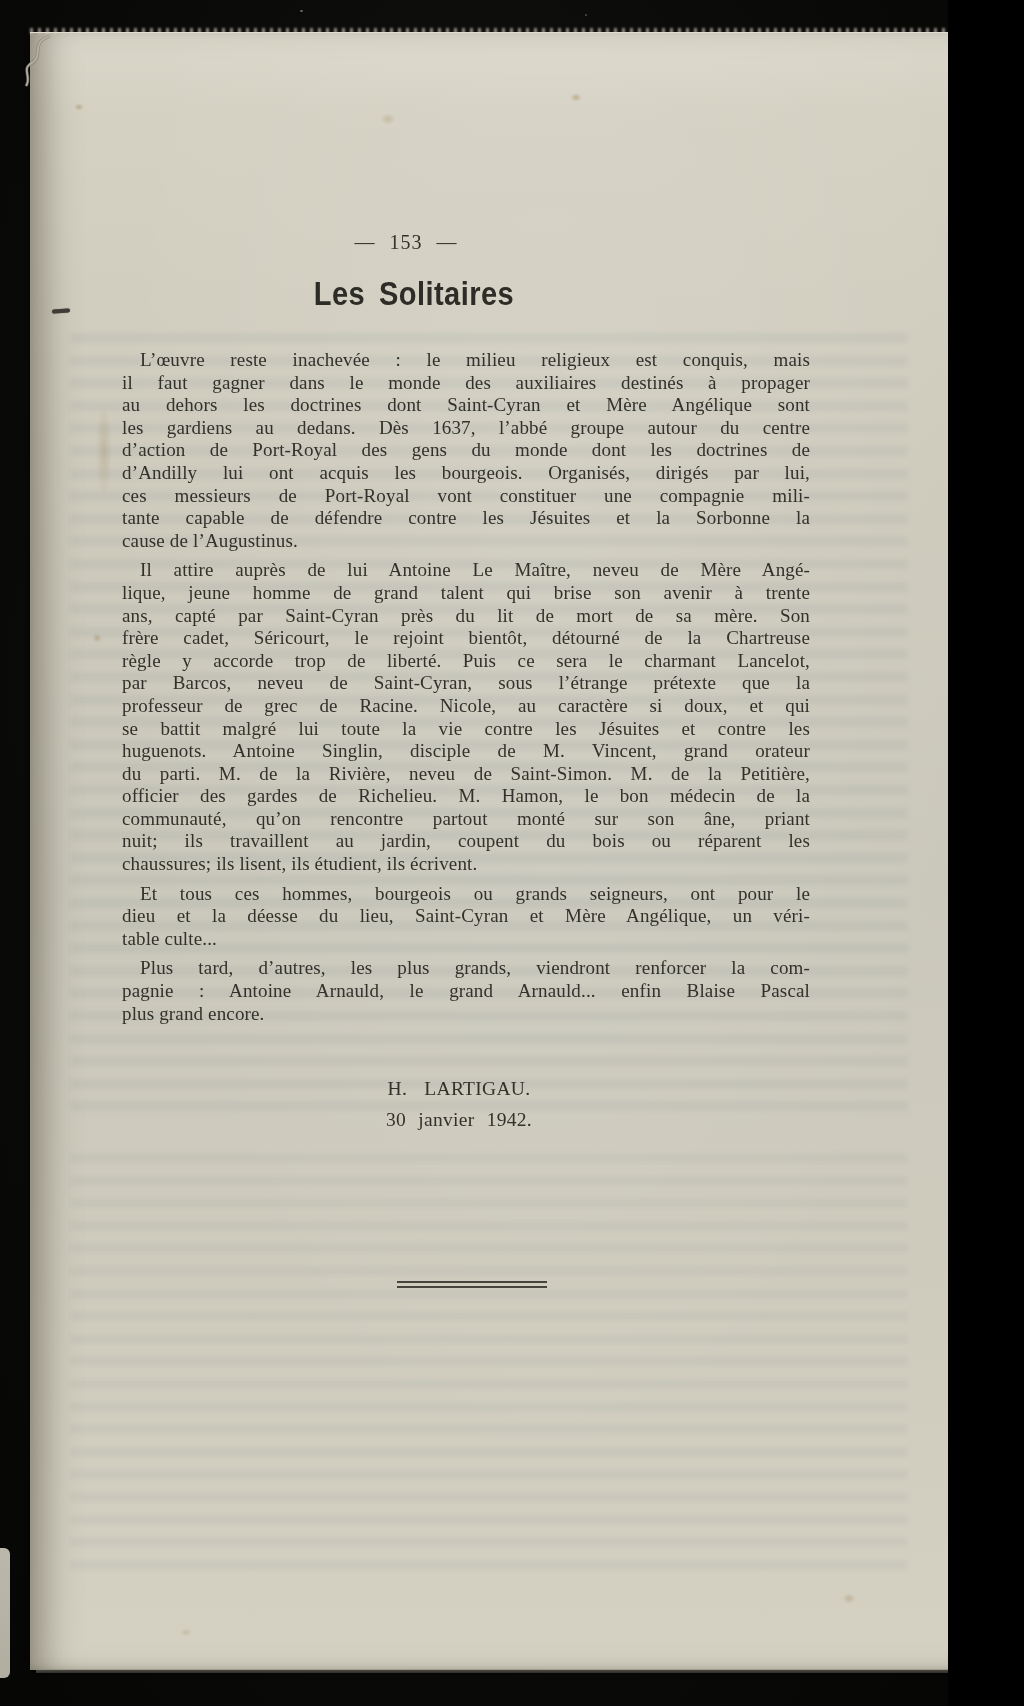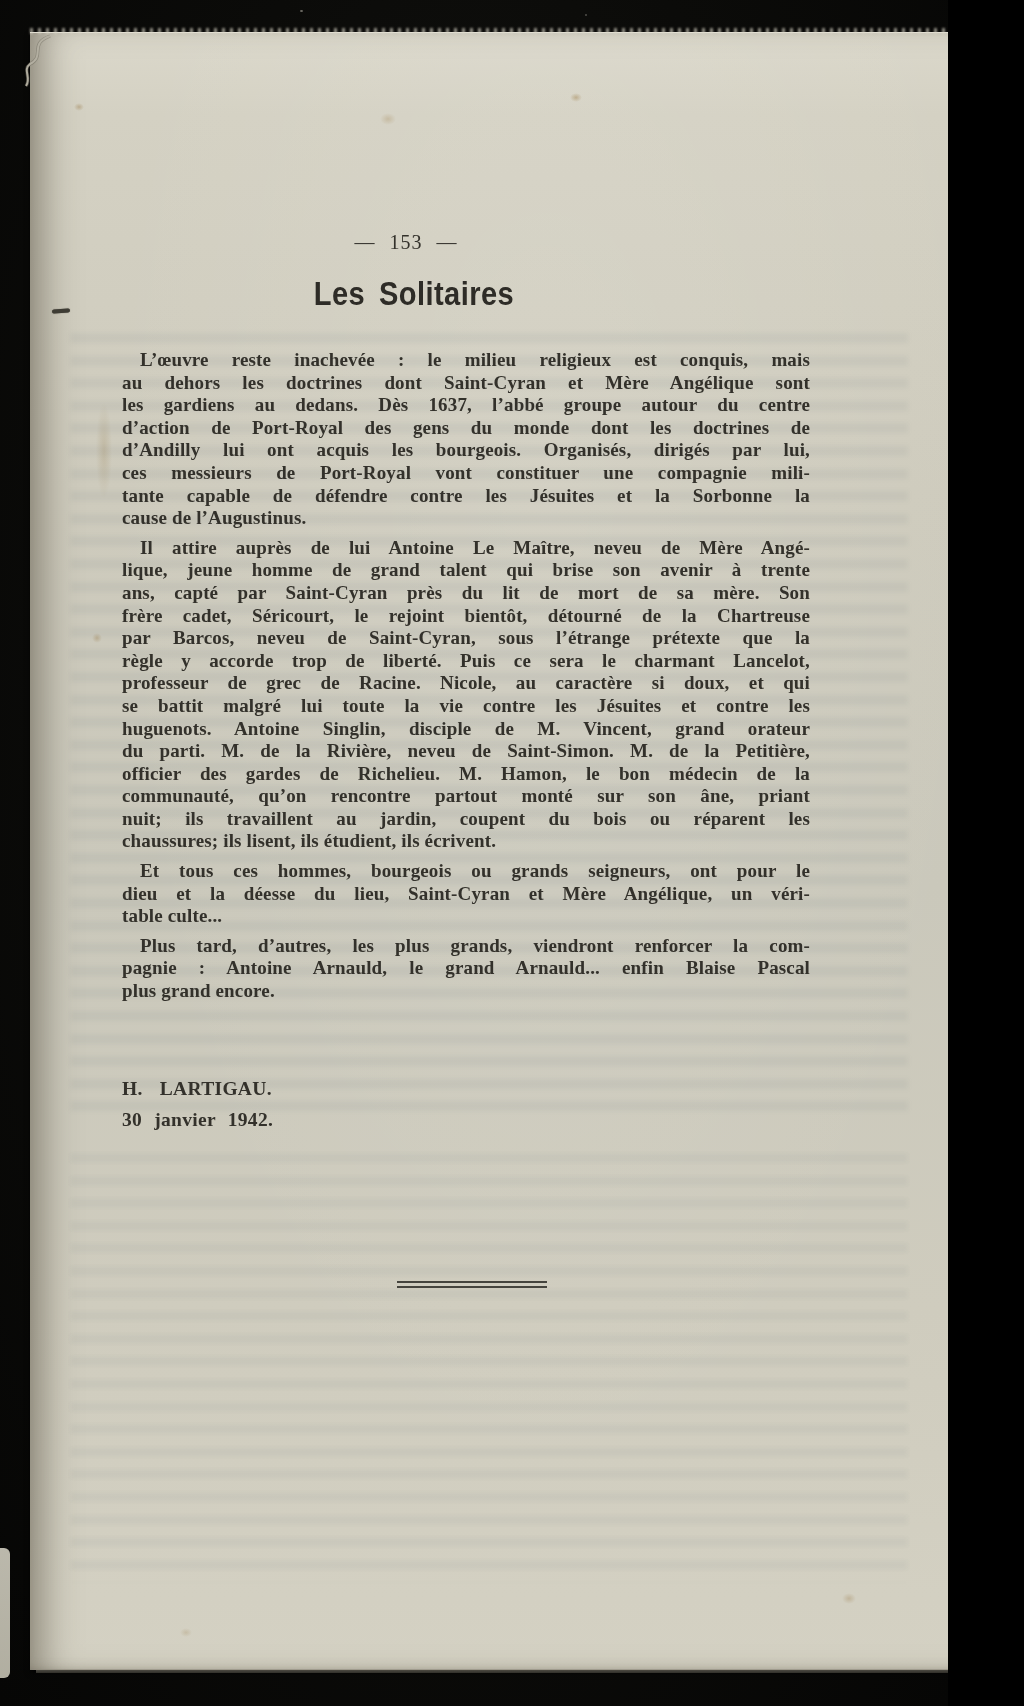--- a/index.html
+++ b/index.html
@@ -94,28 +94,28 @@
     font-family:"Liberation Sans","DejaVu Sans",sans-serif;
     font-weight:700;font-size:33px;letter-spacing:.5px;word-spacing:6px;
     transform:scaleX(.88);transform-origin:50% 50%;
     color:#2e2c27;
   }
   .body-text{
     position:absolute;left:92px;top:316px;width:688px;
     font-size:19px;line-height:22.6px;letter-spacing:.15px;
   }
   .para{margin:0 0 7px 0;}
-  .tline{text-align:justify;text-align-last:justify;white-space:nowrap;font-weight:bold;}
+  .tline{text-align:justify;text-align-last:justify;white-space:nowrap;}
   .tline.last{text-align-last:left;}
   .para .tline:first-child{text-indent:18px;}
 
   .signature{
     position:absolute;left:92px;top:1040px;width:688px;
-    text-align:left;padding-right:14px;box-sizing:border-box;
-    font-size:19.5px;line-height:31px;letter-spacing:.3px;font-weight:bold;
+    text-align:center;padding-right:14px;box-sizing:border-box;
+    font-size:19.5px;line-height:31px;letter-spacing:.3px;
   }
   .signature .sig-name{word-spacing:12px;}
   .signature .sig-date{word-spacing:7px;}
 
   .divider{
     position:absolute;left:367px;top:1248px;width:150px;height:3px;
     border-top:2px solid #45443d;border-bottom:2px solid #45443d;
   }
   
   .bottom-edge{
@@ -155,35 +155,36 @@
     <span class="spot s7"></span>
     <span class="ink-dash"></span>
 
     <div class="page-number">— 153 —</div>
 
     <h1 class="title">Les Solitaires</h1>
 
     <div class="body-text">
       <div class="para">
           <div class="tline">L’œuvre reste inachevée : le milieu religieux est conquis, mais</div>
+          <div class="tline">il faut gagner dans le monde des auxiliaires destinés à propager</div>
           <div class="tline">au dehors les doctrines dont Saint-Cyran et Mère Angélique sont</div>
           <div class="tline">les gardiens au dedans. Dès 1637, l’abbé groupe autour du centre</div>
           <div class="tline">d’action de Port-Royal des gens du monde dont les doctrines de</div>
           <div class="tline">d’Andilly lui ont acquis les bourgeois. Organisés, dirigés par lui,</div>
           <div class="tline">ces messieurs de Port-Royal vont constituer une compagnie mili-</div>
           <div class="tline">tante capable de défendre contre les Jésuites et la Sorbonne la</div>
           <div class="tline last">cause de l’Augustinus.</div>
         </div>
       <div class="para">
           <div class="tline">Il attire auprès de lui Antoine Le Maître, neveu de Mère Angé-</div>
           <div class="tline">lique, jeune homme de grand talent qui brise son avenir à trente</div>
           <div class="tline">ans, capté par Saint-Cyran près du lit de mort de sa mère. Son</div>
           <div class="tline">frère cadet, Séricourt, le rejoint bientôt, détourné de la Chartreuse</div>
+          <div class="tline">règle y accorde trop de liberté. Puis ce sera le charmant Lancelot,</div>
           <div class="tline">par Barcos, neveu de Saint-Cyran, sous l’étrange prétexte que la</div>
-          <div class="tline">règle y accorde trop de liberté. Puis ce sera le charmant Lancelot,</div>
           <div class="tline">professeur de grec de Racine. Nicole, au caractère si doux, et qui</div>
           <div class="tline">se battit malgré lui toute la vie contre les Jésuites et contre les</div>
           <div class="tline">huguenots. Antoine Singlin, disciple de M. Vincent, grand orateur</div>
           <div class="tline">du parti. M. de la Rivière, neveu de Saint-Simon. M. de la Petitière,</div>
           <div class="tline">officier des gardes de Richelieu. M. Hamon, le bon médecin de la</div>
           <div class="tline">communauté, qu’on rencontre partout monté sur son âne, priant</div>
           <div class="tline">nuit; ils travaillent au jardin, coupent du bois ou réparent les</div>
           <div class="tline last">chaussures; ils lisent, ils étudient, ils écrivent.</div>
         </div>
       <div class="para">

